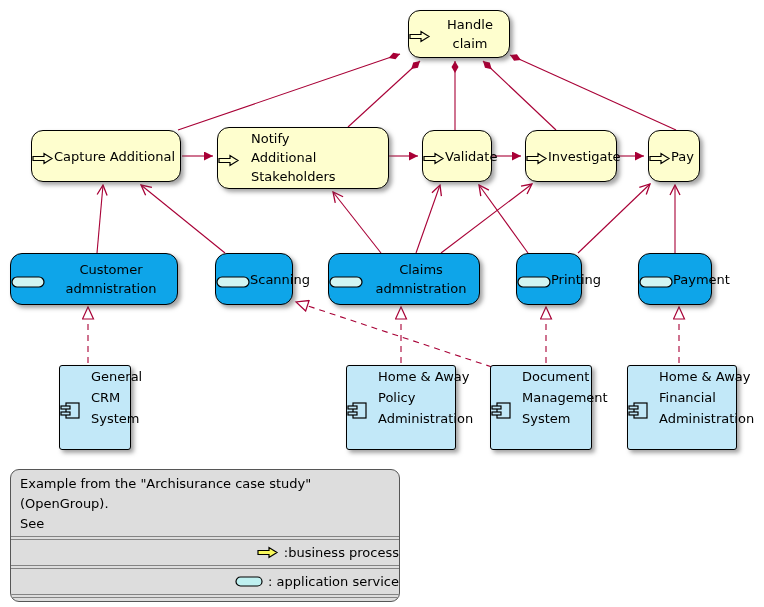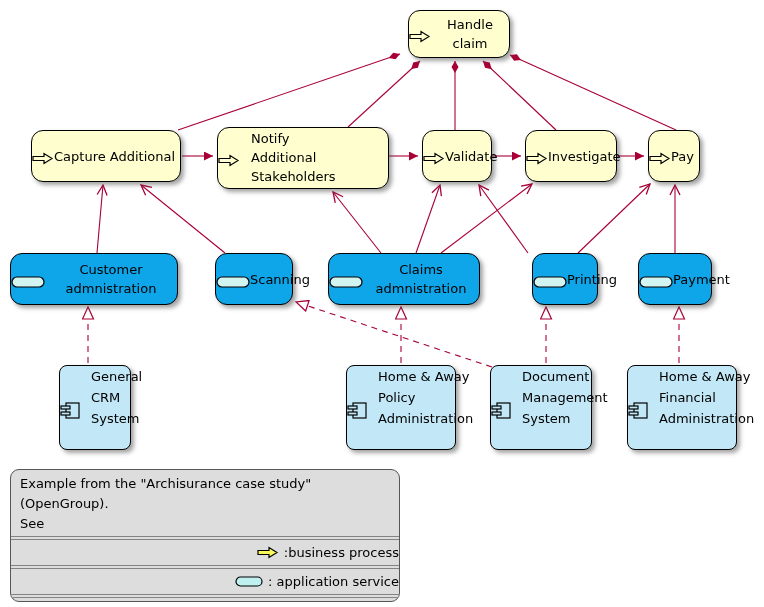--- a/index.html
+++ b/index.html
@@ -7,21 +7,21 @@
     position:relative;width:764px;height:607px;
     font-family:"DejaVu Sans","Liberation Sans",sans-serif;
     font-size:13px;color:#000;background:#ffffff;overflow:hidden;
   }
   #edges{position:absolute;left:0;top:0;pointer-events:none;}
   .node{position:absolute;box-sizing:border-box;border:1.5px solid #000;
         box-shadow:3px 3px 4px rgba(90,90,90,.55);
         display:flex;flex-direction:row;align-items:center;}
   .process{background:#FEFECE;border-radius:12px;}
   .service{background:#0ea5e9;border-radius:12px;}
-  .component{background:#C2E8F8;border-radius:8px;}
+  .component{background:#C2E8F8;border-radius:3px;}
   .node .icon{margin-top:5px;flex:0 0 auto;}
   .label{white-space:pre-line;line-height:1.45;margin-top:2px;}
   .label.center{text-align:center;}
   .label.left{align-self:flex-start;text-align:left;padding-left:11px;padding-right:11px;}
   .component .label{line-height:1.6;margin-top:1px;}
   
   #legend{position:absolute;left:10px;top:469px;width:390px;height:133px;
           box-sizing:border-box;background:#DDDDDD;border:1px solid #565656;
           border-radius:9px;overflow:hidden;}
   #legend .hdr{padding:4px 9px 2px 9px;line-height:1.55;white-space:pre-line;}
@@ -137,21 +137,21 @@
     <div class="label center">Scanning</div>
   </div>
 
   <div class="node service" style="left:328px;top:253px;width:152px;height:52px">
     <svg class="icon" width="34" height="12" viewBox="0 0 34 12">
       <rect x="1" y="1" width="32" height="10" rx="5" ry="5" fill="#D2F5F2" stroke="#000" stroke-width="1.2"></rect>
     </svg>
     <div class="label center">Claims admnistration</div>
   </div>
 
-  <div class="node service" style="left:532px;top:253px;width:66px;height:52px">
+  <div class="node service" style="left:516px;top:253px;width:66px;height:52px">
     <svg class="icon" width="34" height="12" viewBox="0 0 34 12">
       <rect x="1" y="1" width="32" height="10" rx="5" ry="5" fill="#D2F5F2" stroke="#000" stroke-width="1.2"></rect>
     </svg>
     <div class="label center">Printing</div>
   </div>
 
   <div class="node service" style="left:638px;top:253px;width:74px;height:52px">
     <svg class="icon" width="34" height="12" viewBox="0 0 34 12">
       <rect x="1" y="1" width="32" height="10" rx="5" ry="5" fill="#D2F5F2" stroke="#000" stroke-width="1.2"></rect>
     </svg>

